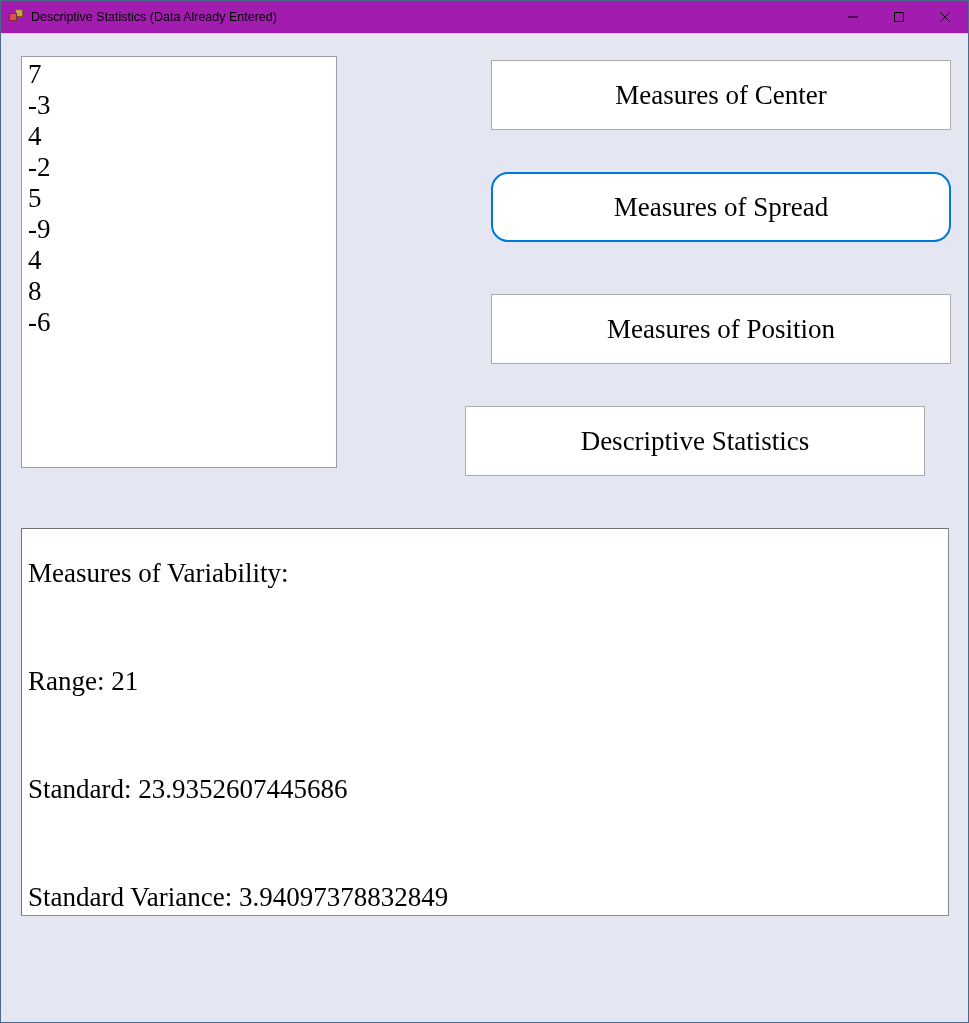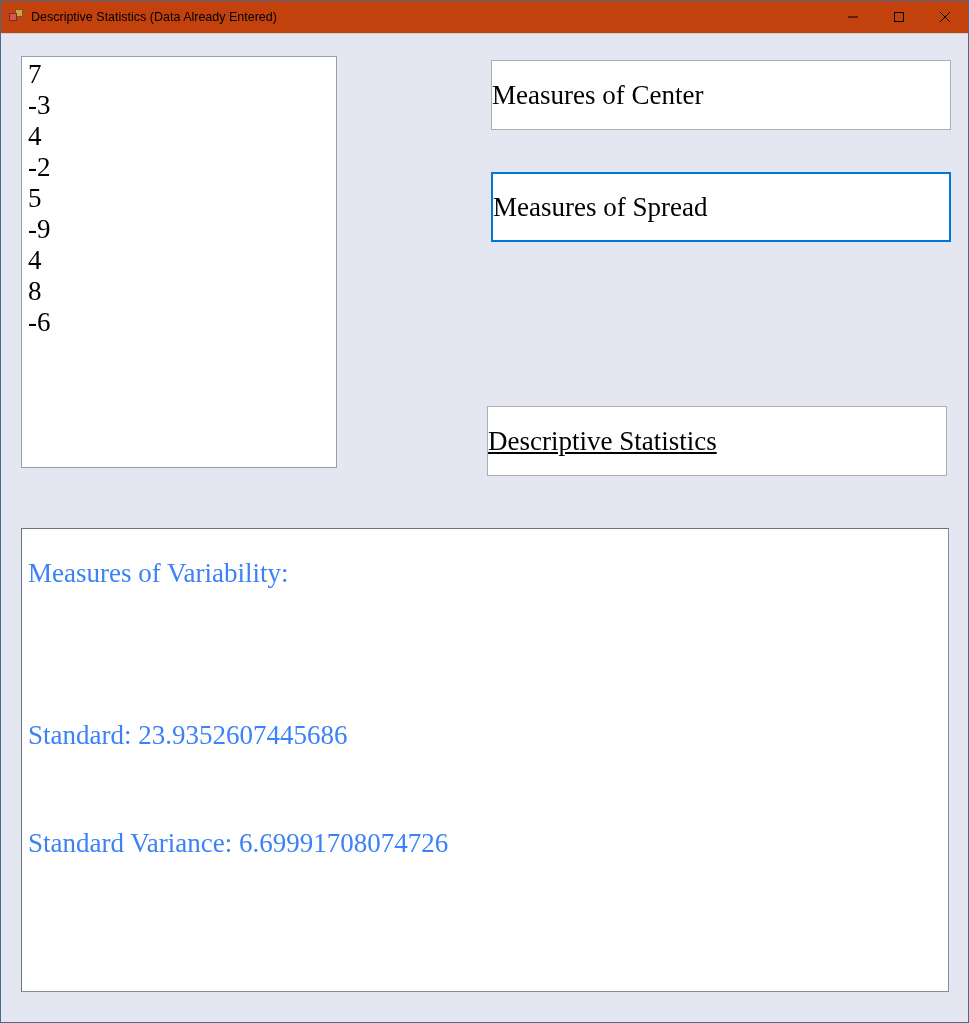--- a/index.html
+++ b/index.html
@@ -15,21 +15,21 @@
     .window {
       width: 969px;
       height: 1023px;
       background: #ffffff;
       border: 1px solid #4a6a8a;
       display: flex;
       flex-direction: column;
     }
     .titlebar {
       height: 32px;
-      background: #c2410c;
+      background: #a21caf;
       display: flex;
       align-items: center;
       padding: 0 0 0 8px;
       font-size: 12.5px;
       color: #000000;
     }
     .titlebar-icon {
       width: 16px;
       height: 16px;
       margin-right: 6px;
@@ -90,45 +90,45 @@
       position: absolute;
       width: 460px;
       height: 70px;
       background: #ffffff;
       border: 1px solid #adadad;
       font-family: "Times New Roman", serif;
       font-size: 27px;
       color: #000000;
       display: flex;
       align-items: center;
-      justify-content: flex-start;
+      justify-content: center;
       cursor: default;
     }
     .btn.focused {
       border: 2px solid #0078d7;
     }
     #btn1 { left: 490px; top: 26px; }
-    #btn2 { left: 490px; top: 138px; }
+    #btn2 { left: 490px; top: 138px; border-radius: 17px; }
     #btn3 { left: 490px; top: 260px; }
-    #btn4 { left: 486px; top: 372px; text-decoration: underline; }
+    #btn4 { left: 464px; top: 372px; }
 
     .output {
       position: absolute;
       left: 20px;
       top: 494px;
       width: 928px;
-      height: 464px;
+      height: 388px;
       background: #ffffff;
       border: 1px solid #888c96;
       border-top: 1px solid #6f737d;
       border-left: 1px solid #6f737d;
       padding: 4px 6px;
       font-family: "Times New Roman", serif;
       font-size: 27px;
-      color: #3b82f6;
+      color: #000000;
       white-space: pre-line;
       line-height: 1.0;
     }
     .output .line { margin: 0; padding: 0; }
     .output .gap { height: 27px; }
   </style>
 </head>
 <body>
 
 <div class="window">
@@ -170,27 +170,31 @@
       <div>8</div>
       <div>-6</div>
     </div>
 
     <div id="btn1" class="btn">
       <span>Measures of Center</span>
     </div>
     <div id="btn2" class="btn focused">
       <span>Measures of Spread</span>
     </div>
+    <div id="btn3" class="btn">
+      <span>Measures of Position</span>
+    </div>
     <div id="btn4" class="btn">
       <span>Descriptive Statistics</span>
     </div>
 
     <div class="output">
       <div class="line">Measures of Variability:</div>
       <div class="gap"></div>
+      <div class="line"><span>Range: </span><span>21</span></div>
       <div class="gap"></div>
       <div class="line"><span>Standard: </span><span>23.9352607445686</span></div>
       <div class="gap"></div>
-      <div class="line"><span>Standard Variance: </span><span>6.69991708074726</span></div>
+      <div class="line"><span>Standard Variance: </span><span>3.94097378832849</span></div>
     </div>
 
   </div>
 </div>
 
 </body></html>

